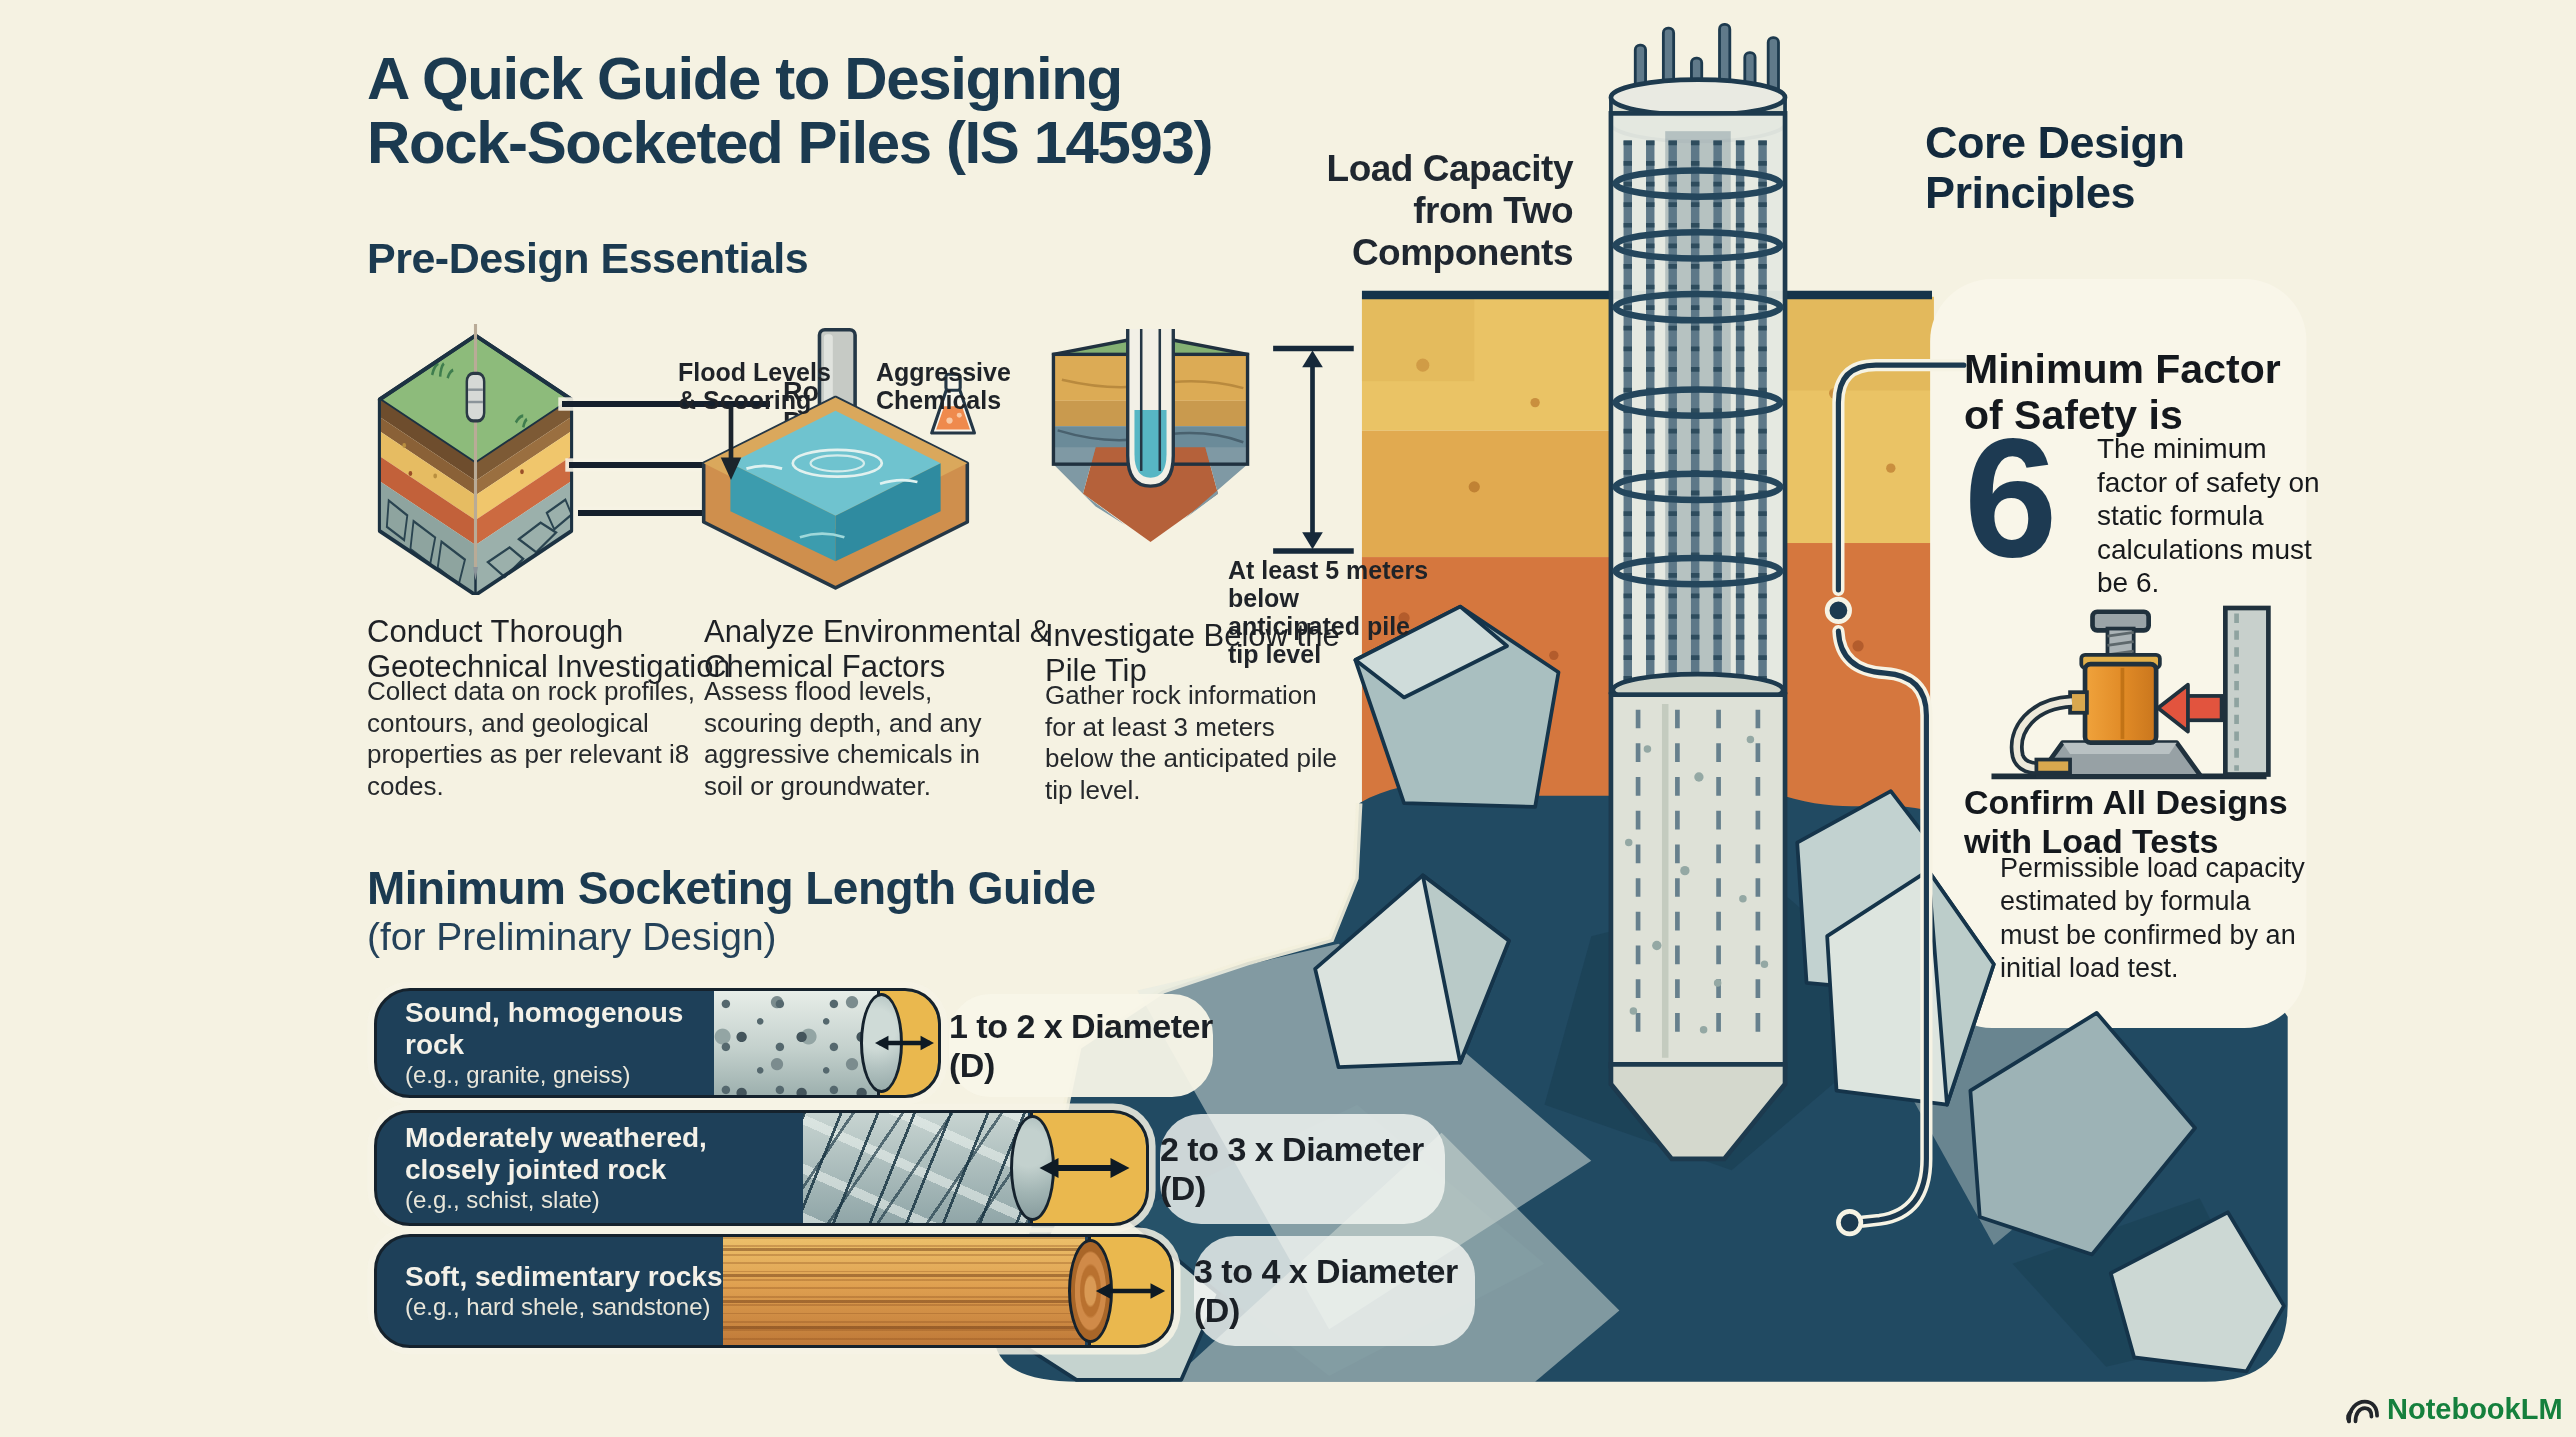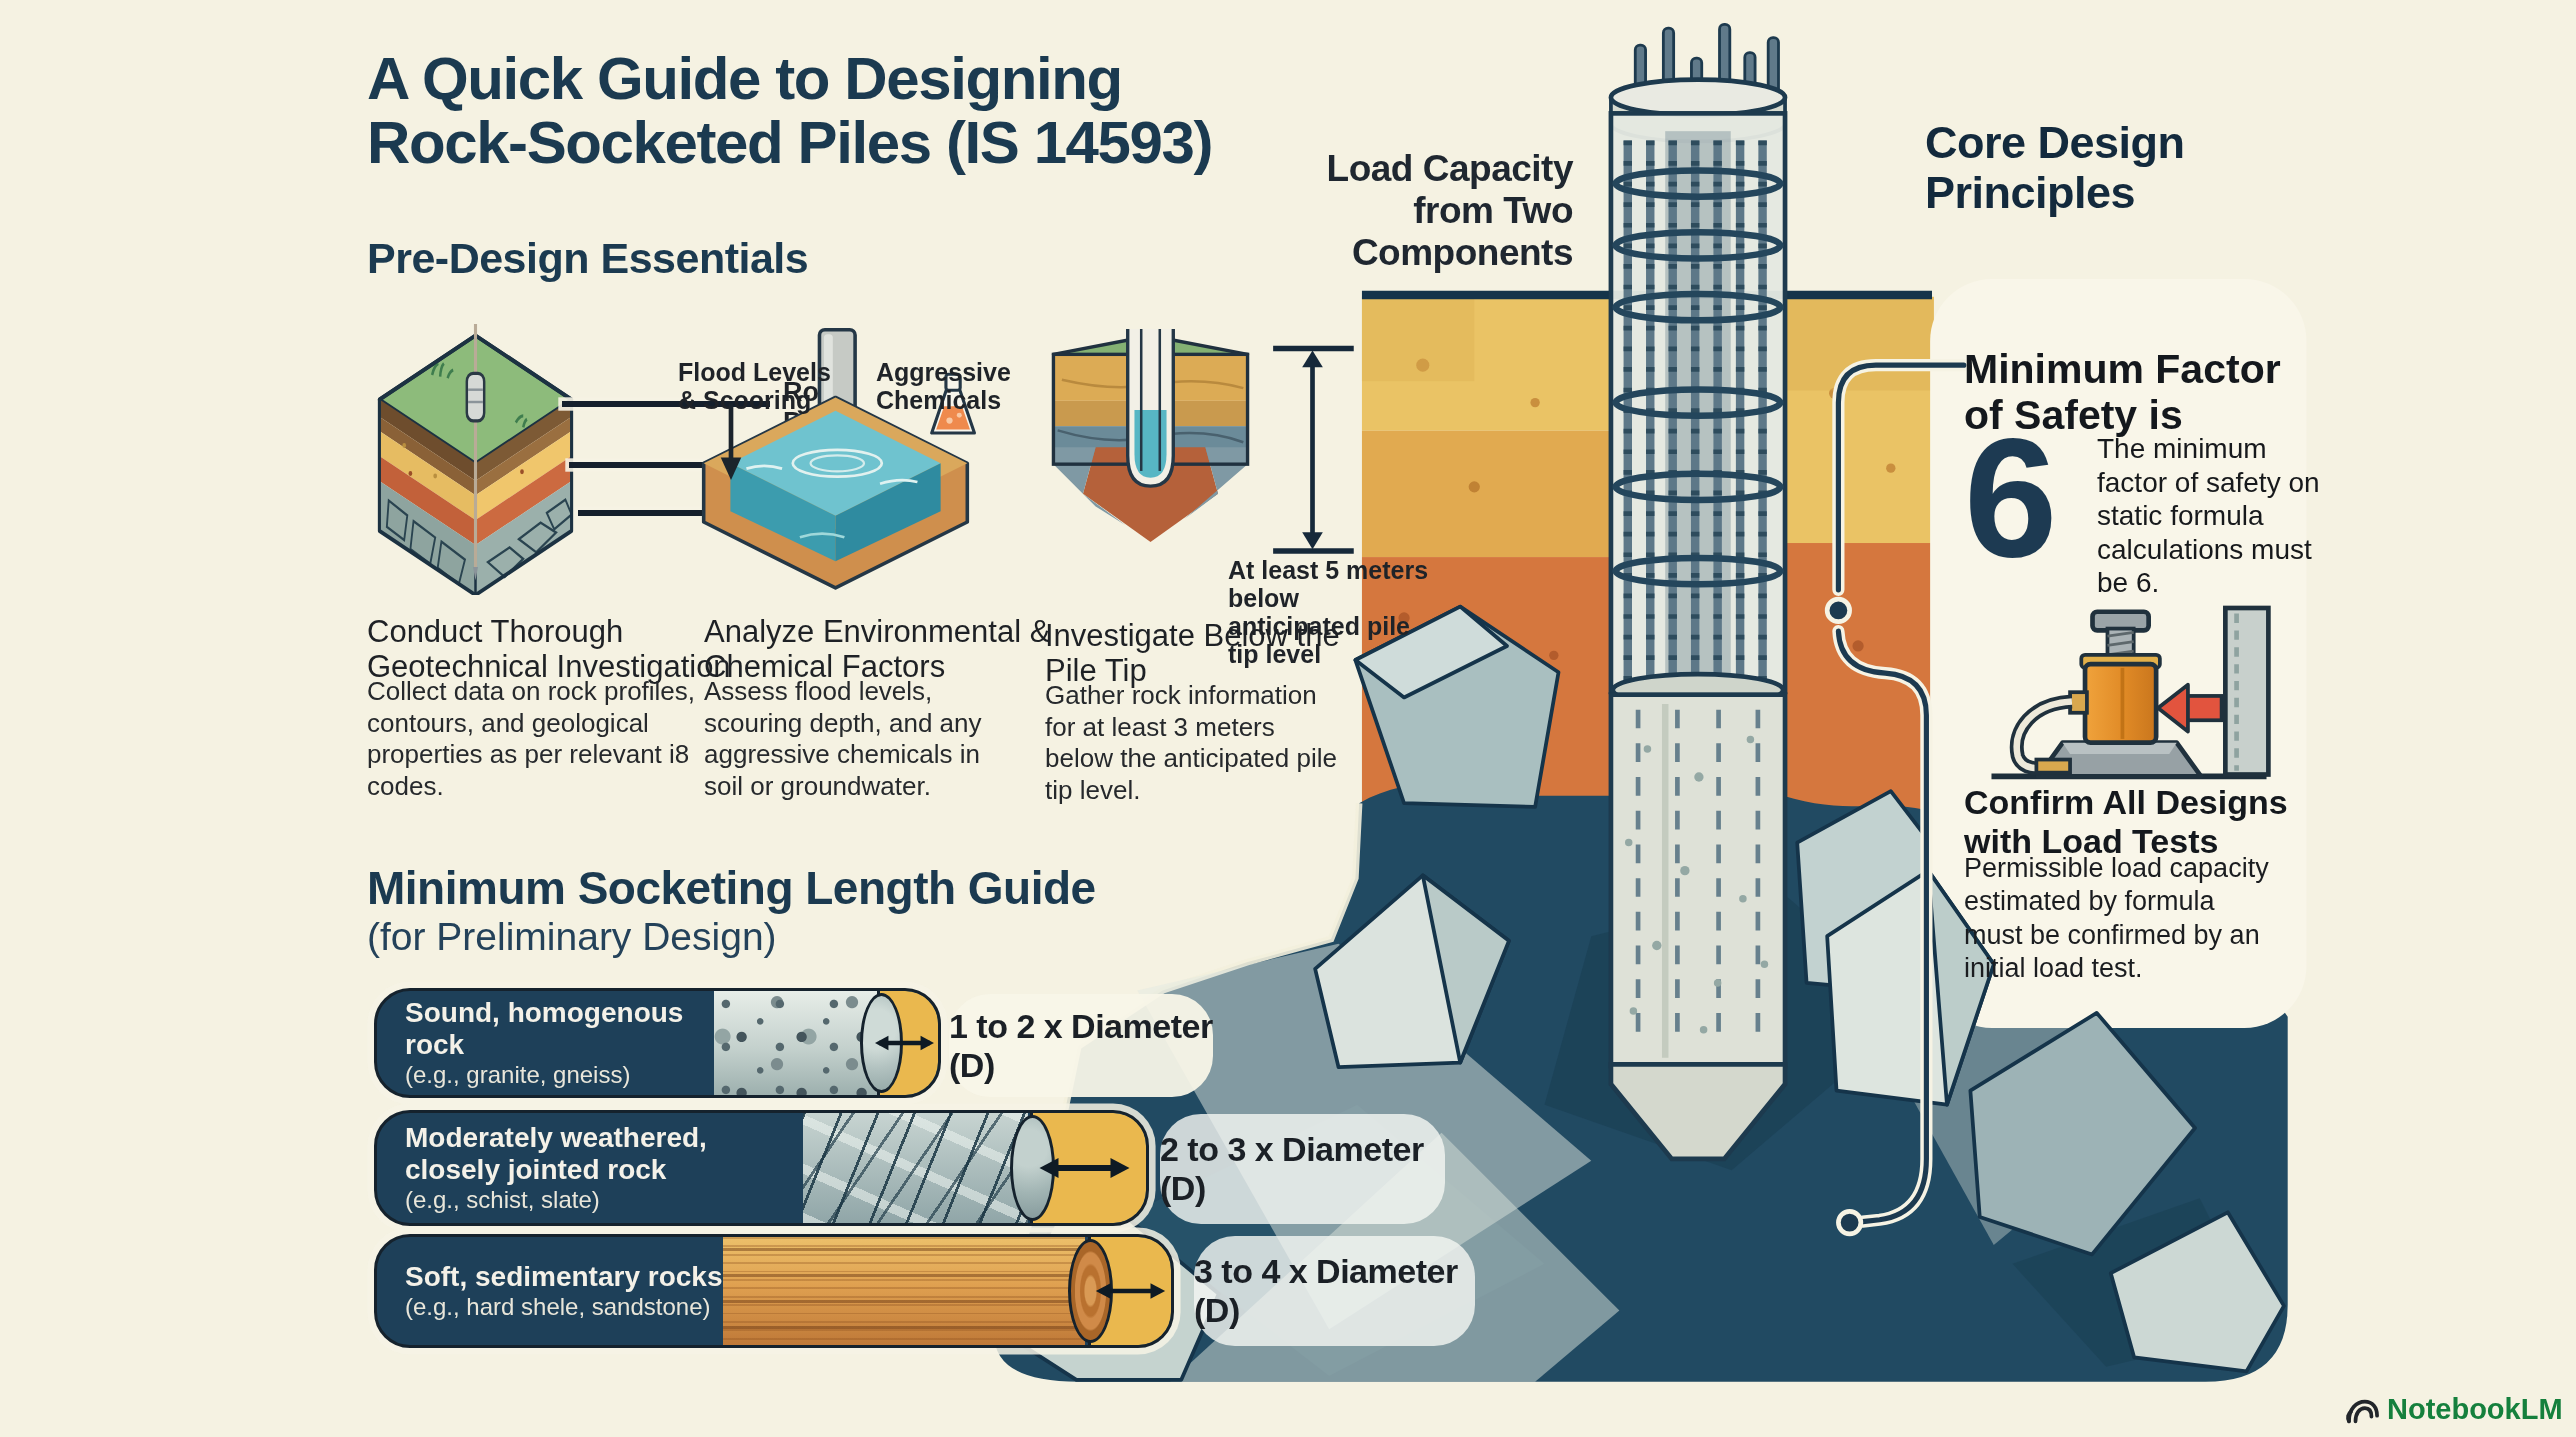--- a/index.html
+++ b/index.html
@@ -14,21 +14,21 @@
   .cap-title{font-size:31px;font-weight:normal;color:#1e2125;line-height:1.13;}
   .cap-body{font-size:26px;color:#26292c;line-height:1.22;}
   .mini-label{font-size:27px;font-weight:bold;color:#1f2328;line-height:1.1;}
   .mini-label-sm{font-size:25px;font-weight:bold;color:#1f2328;line-height:1.12;margin-top:19px;}
   .callout{font-size:37px;font-weight:bold;color:#1f2730;line-height:1.14;text-align:right;letter-spacing:-0.5px;}
   .core-h{font-size:45px;font-weight:bold;color:#132a3d;line-height:1.1;letter-spacing:-0.5px;}
   .fos-title{font-size:41px;font-weight:bold;color:#14181d;line-height:1.13;}
   .fos-num{font-size:168px;font-weight:bold;color:#1d3a52;line-height:1;}
   .fos-body{font-size:28px;color:#17191c;line-height:1.2;}
   .confirm-title{font-size:34px;font-weight:bold;color:#14181d;line-height:1.16;}
-  .confirm-body{font-size:27px;color:#1b1d20;line-height:1.24;}
+  .confirm-body{font-size:27px;color:#1b1d20;line-height:1.24;margin-left:36px;}
   
   .conn{position:absolute;height:5.6px;background:#15202c;box-shadow:0 0 0 3.7px rgba(246,243,228,.9);}
   
   .bar{position:absolute;box-sizing:border-box;border:3.7px solid #15222d;border-radius:36px;
        background:#1e4059;box-shadow:0 0 0 6.6px rgba(246,243,229,.85);overflow:hidden;}
   .bar-text{position:absolute;left:28px;top:50%;transform:translateY(-50%);color:#f4f1e8;}
   .bar-text .b1{font-size:28px;font-weight:bold;line-height:1.14;}
   .bar-text .b2{font-size:24px;font-weight:normal;line-height:1.2;color:#e9e6da;}
   .tex{position:absolute;top:0;bottom:0;}
   .tex-granite{background-color:#cdd8d4;background-image:

